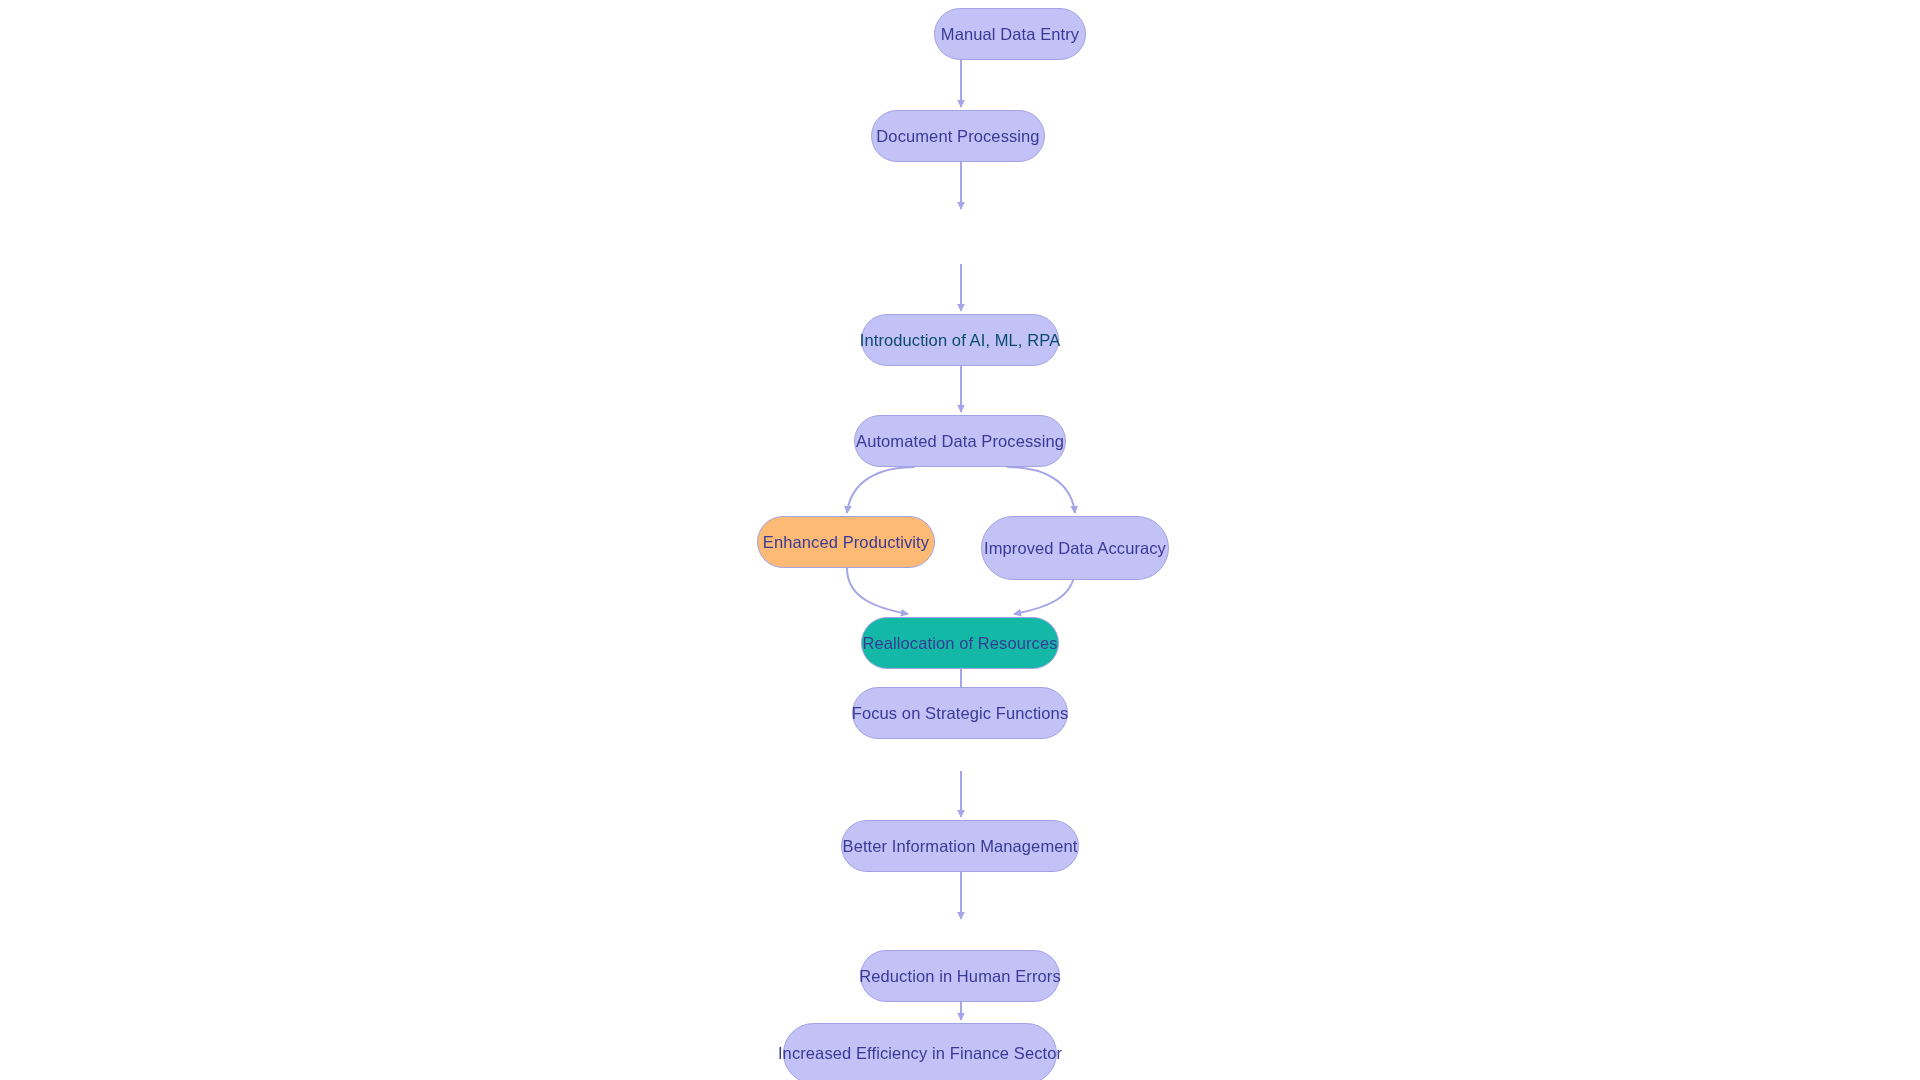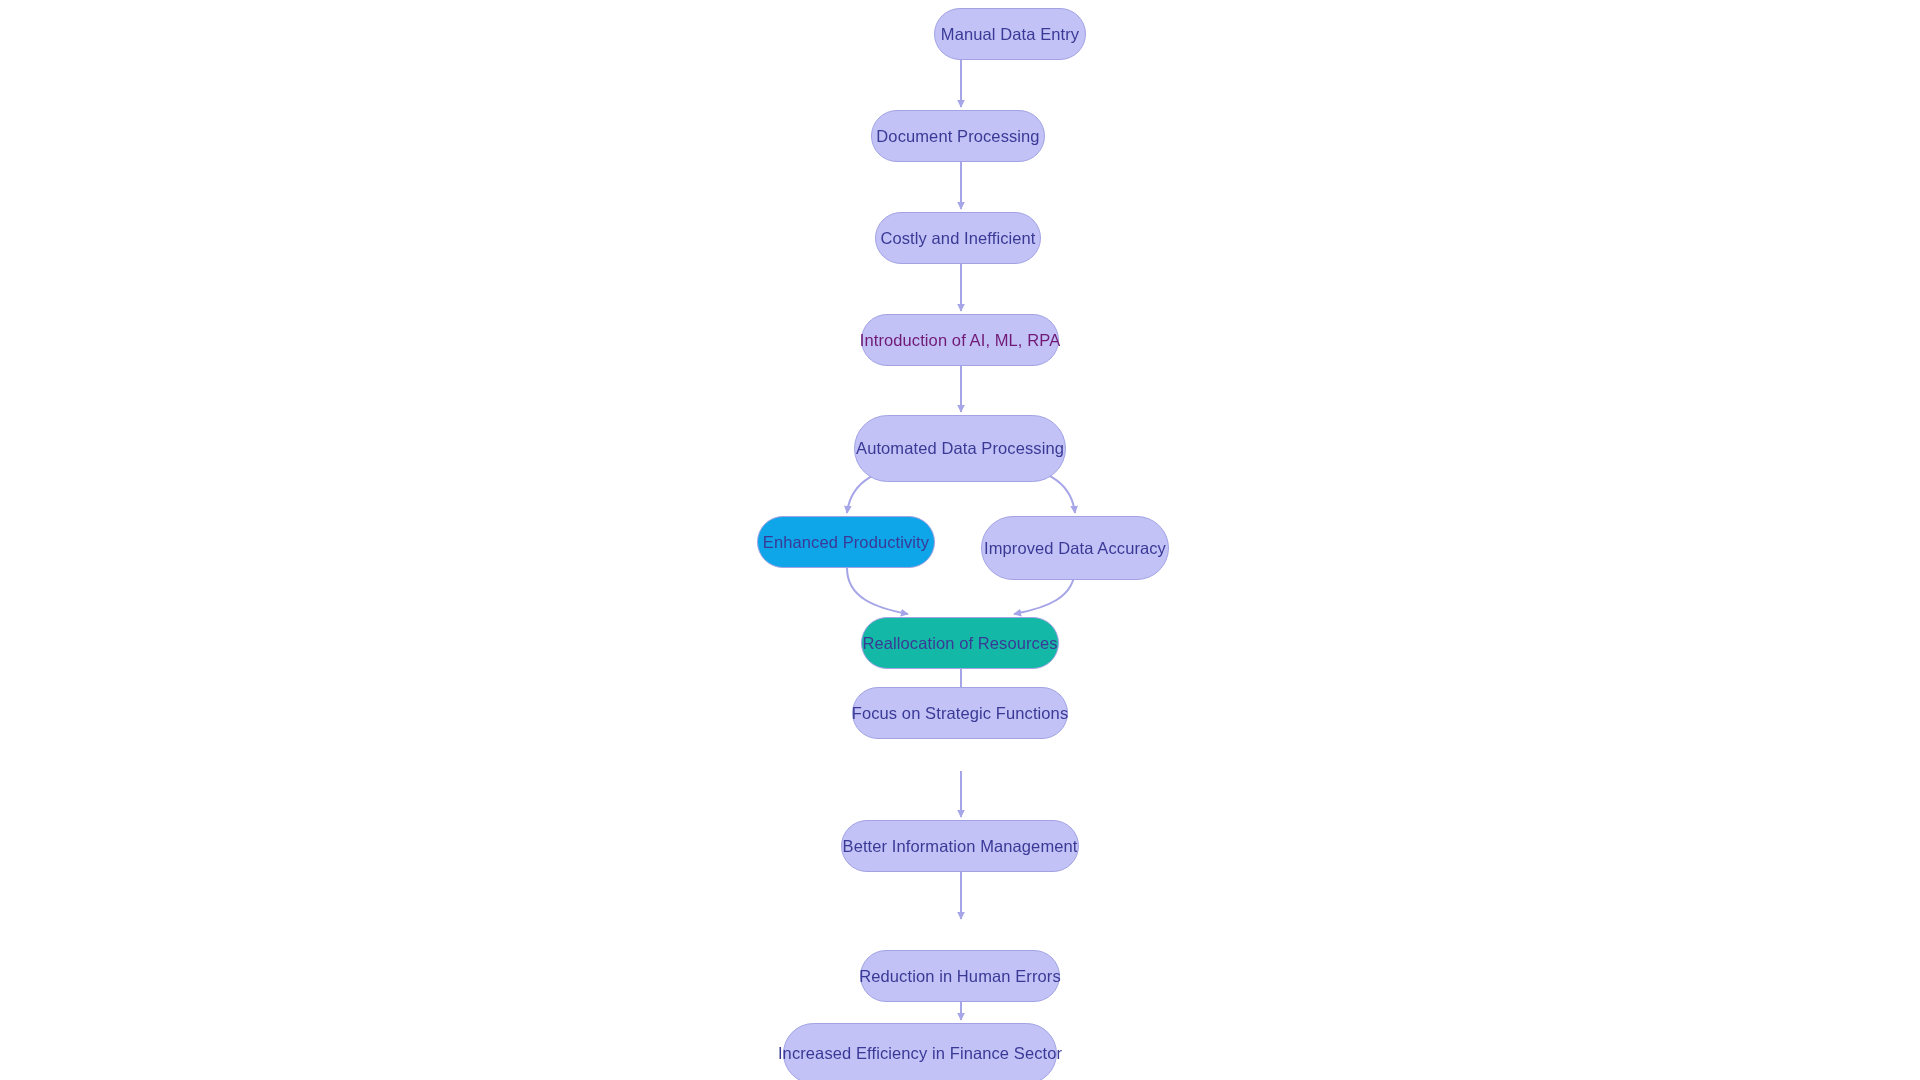--- a/index.html
+++ b/index.html
@@ -82,33 +82,30 @@
   </svg>
 
   <div class="node" style="left: 934px; top: 8px; width: 152px; height: 52px; background: rgb(194, 194, 247); border-color: rgb(163, 163, 228); color: rgb(58, 58, 150);">
     <span class="node-label">Manual Data Entry</span>
   </div>
 
   <div class="node" style="left: 871px; top: 110px; width: 174px; height: 52px; background: rgb(194, 194, 247); border-color: rgb(163, 163, 228); color: rgb(58, 58, 150); justify-content: center;">
     <span class="node-label">Document Processing</span>
   </div>
 
-  <div class="node" style="left: 875px; top: 212px; width: 166px; height: 52px; background: rgb(194, 194, 247); border-color: rgb(163, 163, 228); color: rgb(58, 58, 150);">
-    <span class="node-label">Costly and Inefficient</span>
-  </div>
 
-  <div class="node" style="left: 861px; top: 314px; width: 198px; height: 52px; background: rgb(194, 194, 247); border-color: rgb(163, 163, 228); color: #701a75;">
+  <div class="node" style="left: 861px; top: 314px; width: 198px; height: 52px; background: rgb(194, 194, 247); border-color: rgb(163, 163, 228); color: #0c4a6e;">
     <span class="node-label">Introduction of AI, ML, RPA</span>
   </div>
 
-  <div class="node" style="left: 854px; top: 415px; width: 212px; height: 67px; background: rgb(194, 194, 247); border-color: rgb(163, 163, 228); color: rgb(58, 58, 150);">
+  <div class="node" style="left: 854px; top: 415px; width: 212px; height: 52px; background: rgb(194, 194, 247); border-color: rgb(163, 163, 228); color: rgb(58, 58, 150);">
     <span class="node-label">Automated Data Processing</span>
   </div>
 
-  <div class="node" style="left: 757px; top: 516px; width: 178px; height: 52px; background: #0ea5e9; border-color: rgb(163, 163, 228); color: rgb(58, 58, 150);">
+  <div class="node" style="left: 757px; top: 516px; width: 178px; height: 52px; background: #fdba74; border-color: rgb(163, 163, 228); color: rgb(58, 58, 150);">
     <span class="node-label">Enhanced Productivity</span>
   </div>
 
   <div class="node" style="left: 981px; top: 516px; width: 188px; height: 64px; background: rgb(194, 194, 247); border-color: rgb(163, 163, 228); color: rgb(58, 58, 150);">
     <span class="node-label">Improved Data Accuracy</span>
   </div>
 
   <div class="node" style="left: 861px; top: 617px; width: 198px; height: 52px; background: #14b8a6; border-color: rgb(163, 163, 228); color: rgb(58, 58, 150);">
     <span class="node-label">Reallocation of Resources</span>
   </div>

